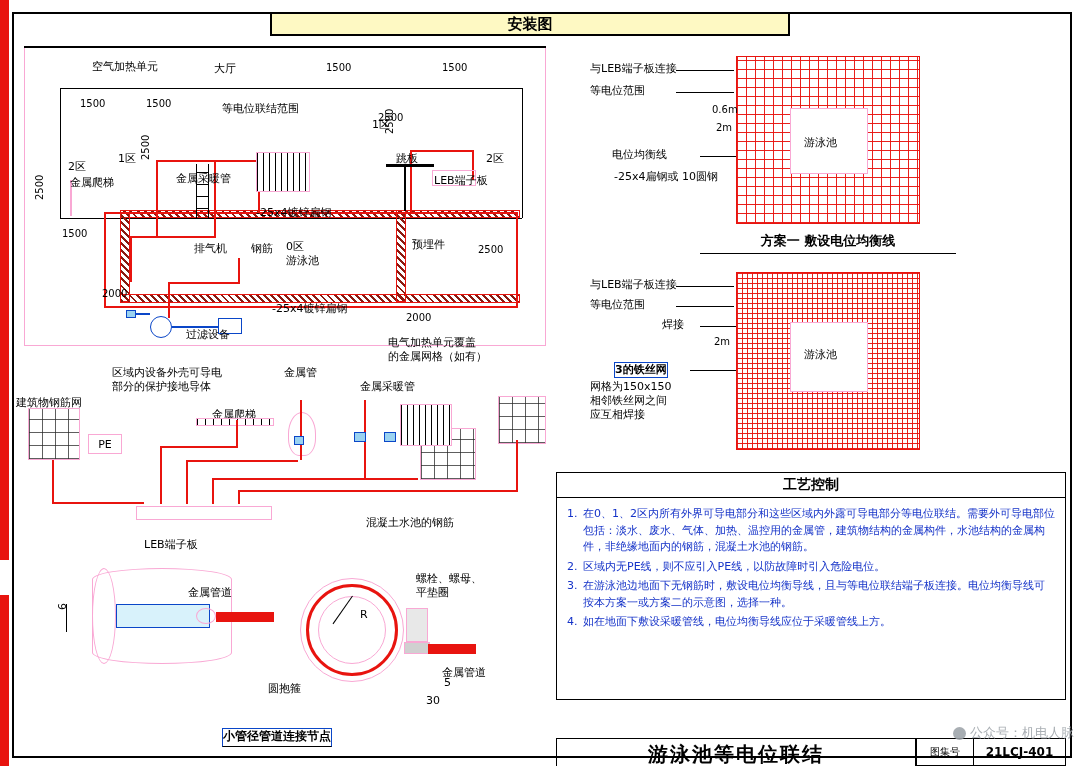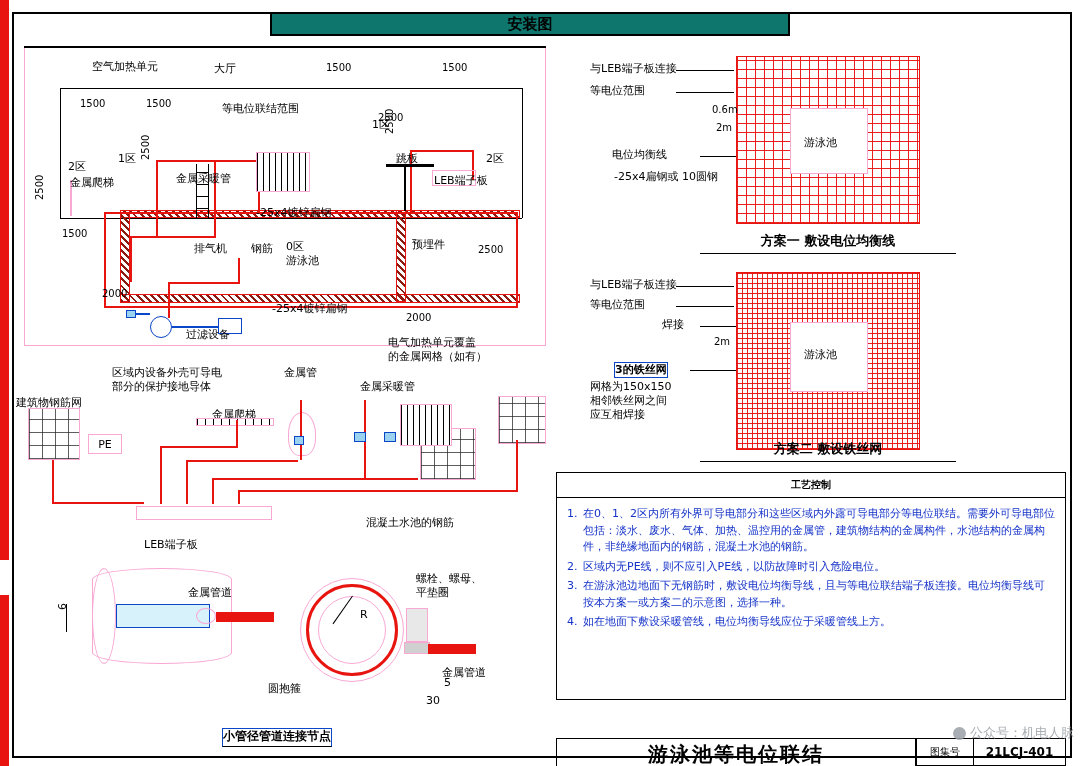--- a/index.html
+++ b/index.html
@@ -15,21 +15,21 @@
     background:#fff;
   }
   
   .leftbar{position:absolute;left:0;top:0;width:9px;height:766px;background:#e8140f;}
   .leftbar-white{position:absolute;left:0;top:560px;width:9px;height:206px;background:#ffffff;}
   .leftbar-b2{position:absolute;left:0;top:595px;width:9px;height:171px;background:#e8140f;}
 
   .frame{position:absolute;left:12px;top:12px;width:1056px;height:742px;border:2px solid #000;}
   .title-head{
     position:absolute;left:270px;top:12px;width:520px;height:24px;
-    border:2px solid #000;background:#0f766e;
+    border:2px solid #000;background:#fef9c3;
     display:flex;align-items:center;justify-content:center;
     font-size:15px;font-weight:bold;color:#000;
     box-sizing:border-box;
   }
 
   
   .lbl{position:absolute;font-size:11px;color:#000;white-space:nowrap;line-height:1.25;}
   .lbl.sm{font-size:10px;}
   .lbl.b{font-weight:bold;}
 
@@ -68,21 +68,21 @@
 
   
   .panel-title{
     position:absolute;text-align:center;font-size:13px;font-weight:bold;color:#000;
   }
   .uline{border-bottom:1.5px solid #000;}
 
   
   .pc-head{
     position:absolute;box-sizing:border-box;border:1px solid #000;background:#fff;
-    display:flex;align-items:center;justify-content:center;font-weight:bold;font-size:10px;
+    display:flex;align-items:center;justify-content:center;font-weight:bold;font-size:14px;
   }
   .pc-body{position:absolute;box-sizing:border-box;border:1px solid #000;border-top:none;background:#fff;padding:8px 10px 4px 10px;}
   .pc-item{display:flex;font-size:11px;color:#1432c8;line-height:1.5;margin-bottom:3px;}
   .pc-num{width:16px;flex:0 0 16px;}
   .pc-txt{flex:1;}
 
   
   .tb{position:absolute;box-sizing:border-box;border:1.5px solid #000;margin-top:36px;}
   .tb-main{display:flex;align-items:center;justify-content:center;font-size:20px;font-weight:bold;letter-spacing:2px;}
   .sig{font-family:"DejaVu Sans","Liberation Sans",sans-serif;color:#0a46c8;font-style:italic;font-size:13px;}
@@ -291,21 +291,20 @@
   <div class="lbl b" style="left:614px;top:362px;">3的铁丝网</div>
   <div class="lbl" style="left:590px;top:380px;white-space:pre;">网格为150x150
 相邻铁丝网之间
 应互相焊接</div>
 
   <div class="kl" style="left:676px;top:286px;width:58px;height:1px;"></div>
   <div class="kl" style="left:676px;top:306px;width:58px;height:1px;"></div>
   <div class="kl" style="left:700px;top:326px;width:36px;height:1px;"></div>
   <div class="kl" style="left:690px;top:370px;width:46px;height:1px;"></div>
 
-  <div class="panel-title uline" style="left:700px;top:440px;width:256px;padding-bottom:3px;">方案二  敷设铁丝网</div>
 
   <div class="pc-head" style="left:556px;top:472px;width:510px;height:26px;">工艺控制</div>
   <div class="pc-body" style="left:556px;top:498px;width:510px;height:202px;">
     <div class="pc-item">
       <div class="pc-num">1.</div>
       <div class="pc-txt">在0、1、2区内所有外界可导电部分和这些区域内外露可导电部分等电位联结。需要外可导电部位包括：淡水、废水、气体、加热、温控用的金属管，建筑物结构的金属构件，水池结构的金属构件，非绝缘地面内的钢筋，混凝土水池的钢筋。</div>
     </div>
     <div class="pc-item">
       <div class="pc-num">2.</div>
       <div class="pc-txt">区域内无PE线，则不应引入PE线，以防故障时引入危险电位。</div>

